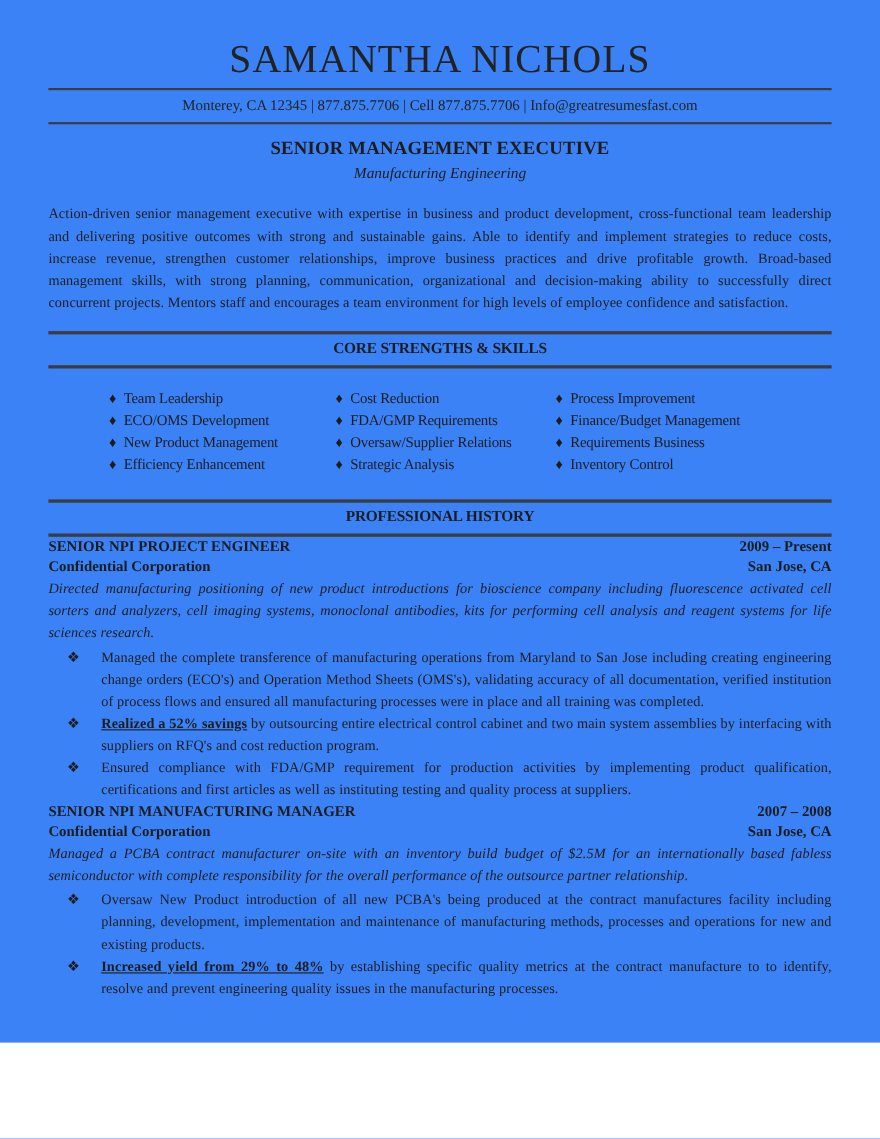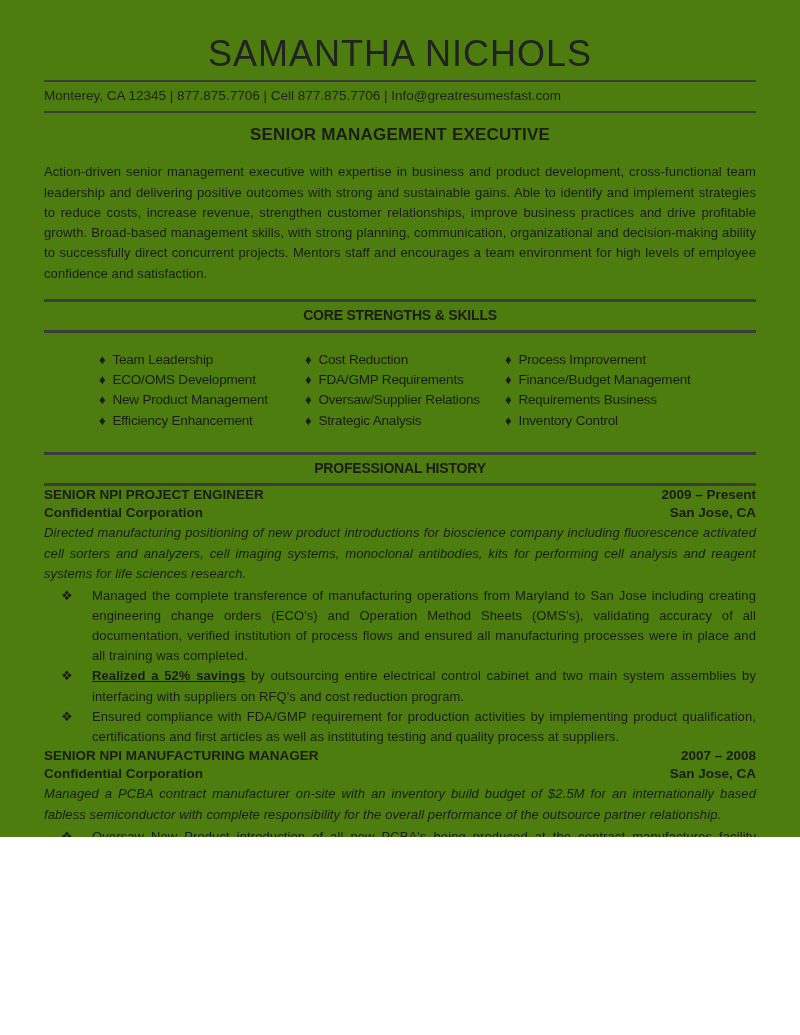--- a/index.html
+++ b/index.html
@@ -1,31 +1,31 @@
 <!DOCTYPE html>
 <html><head>
 <meta charset="utf-8">
 <style>
   html,body{margin:0;padding:0;background:#ffffff;}
   .page{
-    width:800px;height:837px;box-sizing:border-box;
+    width:800px;height:948px;box-sizing:border-box;
     padding:34px 44px 20px 44px;overflow:hidden;
-    background:#4d7c0f;color:#1c1c1c;
-    font-family:Liberation Sans, sans-serif;
+    background:#3b82f6;color:#1c1c1c;
+    font-family:Liberation Serif, serif;
     font-size:13px;line-height:1.5;
   }
   
   .name{
     text-align:center;font-size:36px;font-weight:400;
     letter-spacing:1px;line-height:1.1;margin:0 0 6px 0;color:#222;
   }
   .rule{background:#3c3c3c;border:0;}
   .r2{height:2px;}
   .r3{height:3px;}
-  .contact{font-size:13.5px;padding:4px 0 5px 0;color:#222;}
+  .contact{text-align:center;font-size:13.5px;padding:4px 0 5px 0;color:#222;}
   .doc-title{text-align:center;font-size:17px;font-weight:700;margin-top:9px;letter-spacing:.2px;}
   .doc-subtitle{text-align:center;font-size:14px;font-style:italic;margin-top:1px;}
   
   .tagline{
     text-align:center;font-weight:700;font-style:italic;font-size:13.5px;
     margin:17px 6px 0 6px;line-height:1.55;
   }
   .summary{
     text-align:justify;margin:15px 0 0 0;line-height:1.56;letter-spacing:.1px;
   }
@@ -56,20 +56,21 @@
 <body>
 
 <div class="page">
 
   <header>
     <h1 class="name">SAMANTHA NICHOLS</h1>
     <div class="rule r2"></div>
     <div class="contact">Monterey, CA 12345 | 877.875.7706 | Cell 877.875.7706 | Info@greatresumesfast.com</div>
     <div class="rule r2"></div>
     <div class="doc-title">SENIOR MANAGEMENT EXECUTIVE</div>
+    <div class="doc-subtitle">Manufacturing Engineering</div>
   </header>
 
 
   <p class="summary">Action-driven senior management executive with expertise in business and product development, cross-functional team leadership and delivering positive outcomes with strong and sustainable gains.  Able to identify and implement strategies to reduce costs, increase revenue, strengthen customer relationships, improve business practices and drive profitable growth. Broad-based management skills, with strong planning, communication, organizational and decision-making ability to successfully direct concurrent projects.  Mentors staff and encourages a team environment for high levels of employee confidence and satisfaction.</p>
 
   <section>
     <div class="sec-head">
       <div class="rule r3"></div>
       <div class="sec-title">CORE STRENGTHS &amp; SKILLS</div>
       <div class="rule r3"></div>

